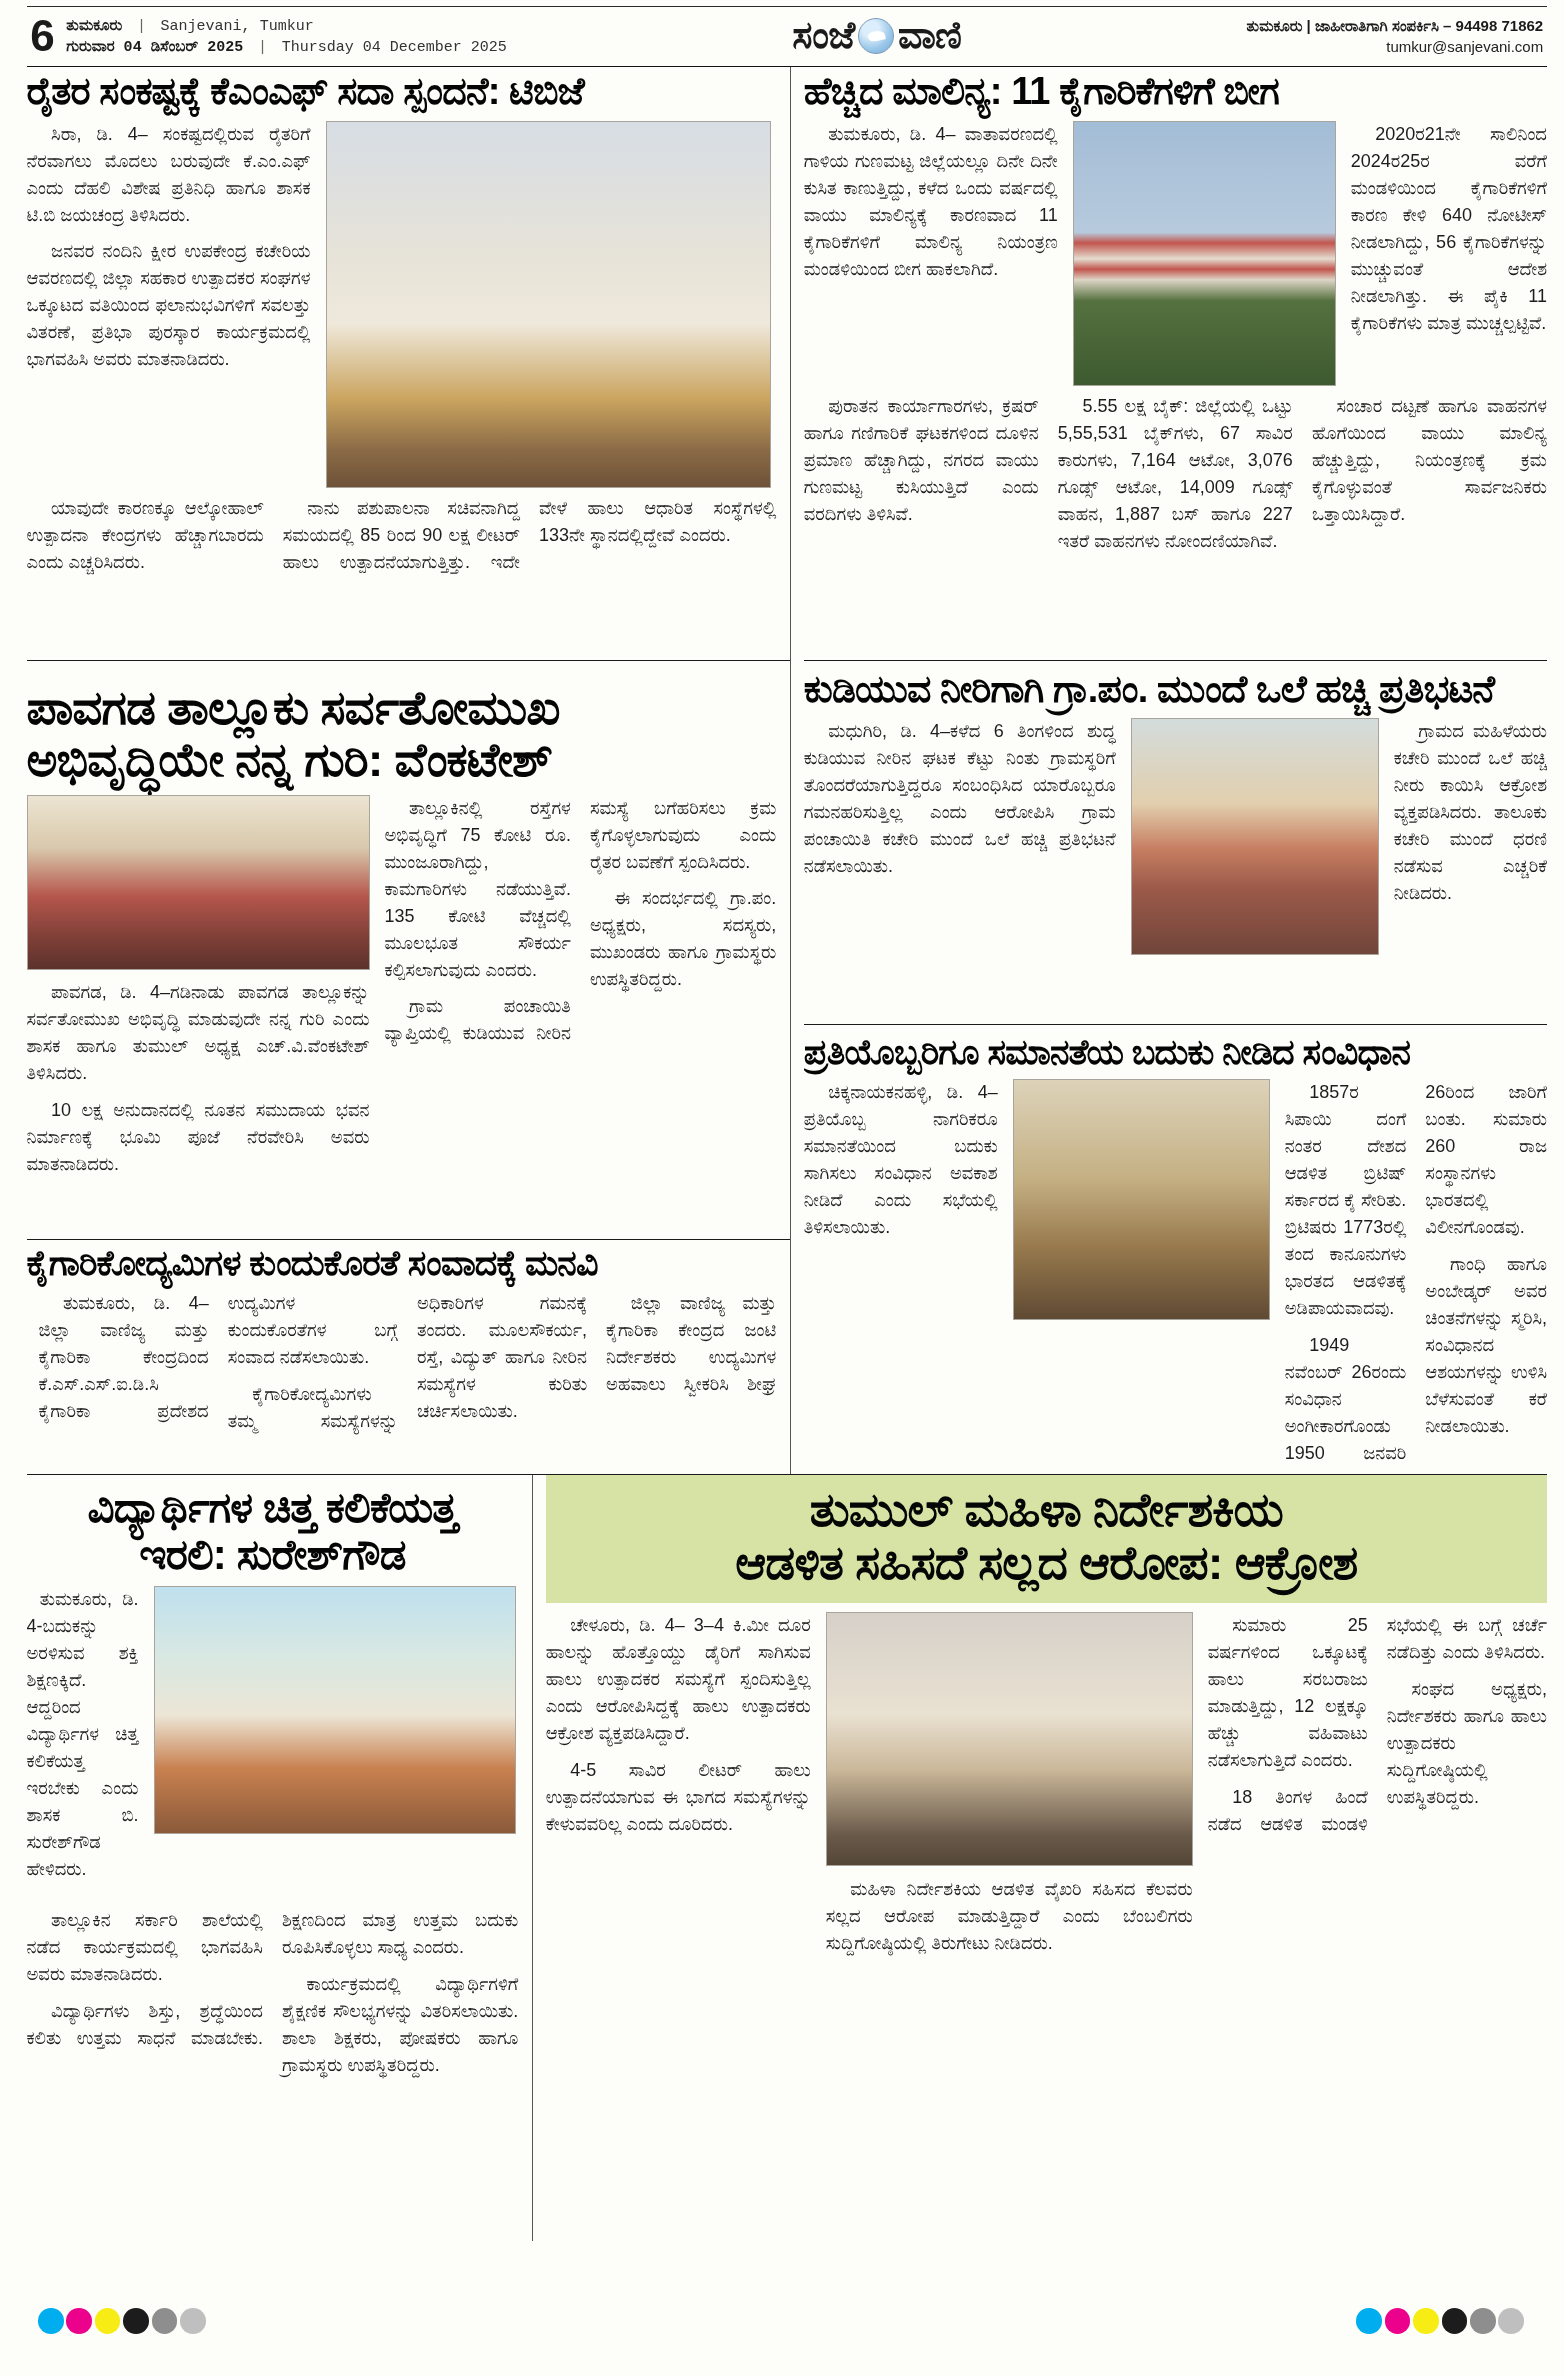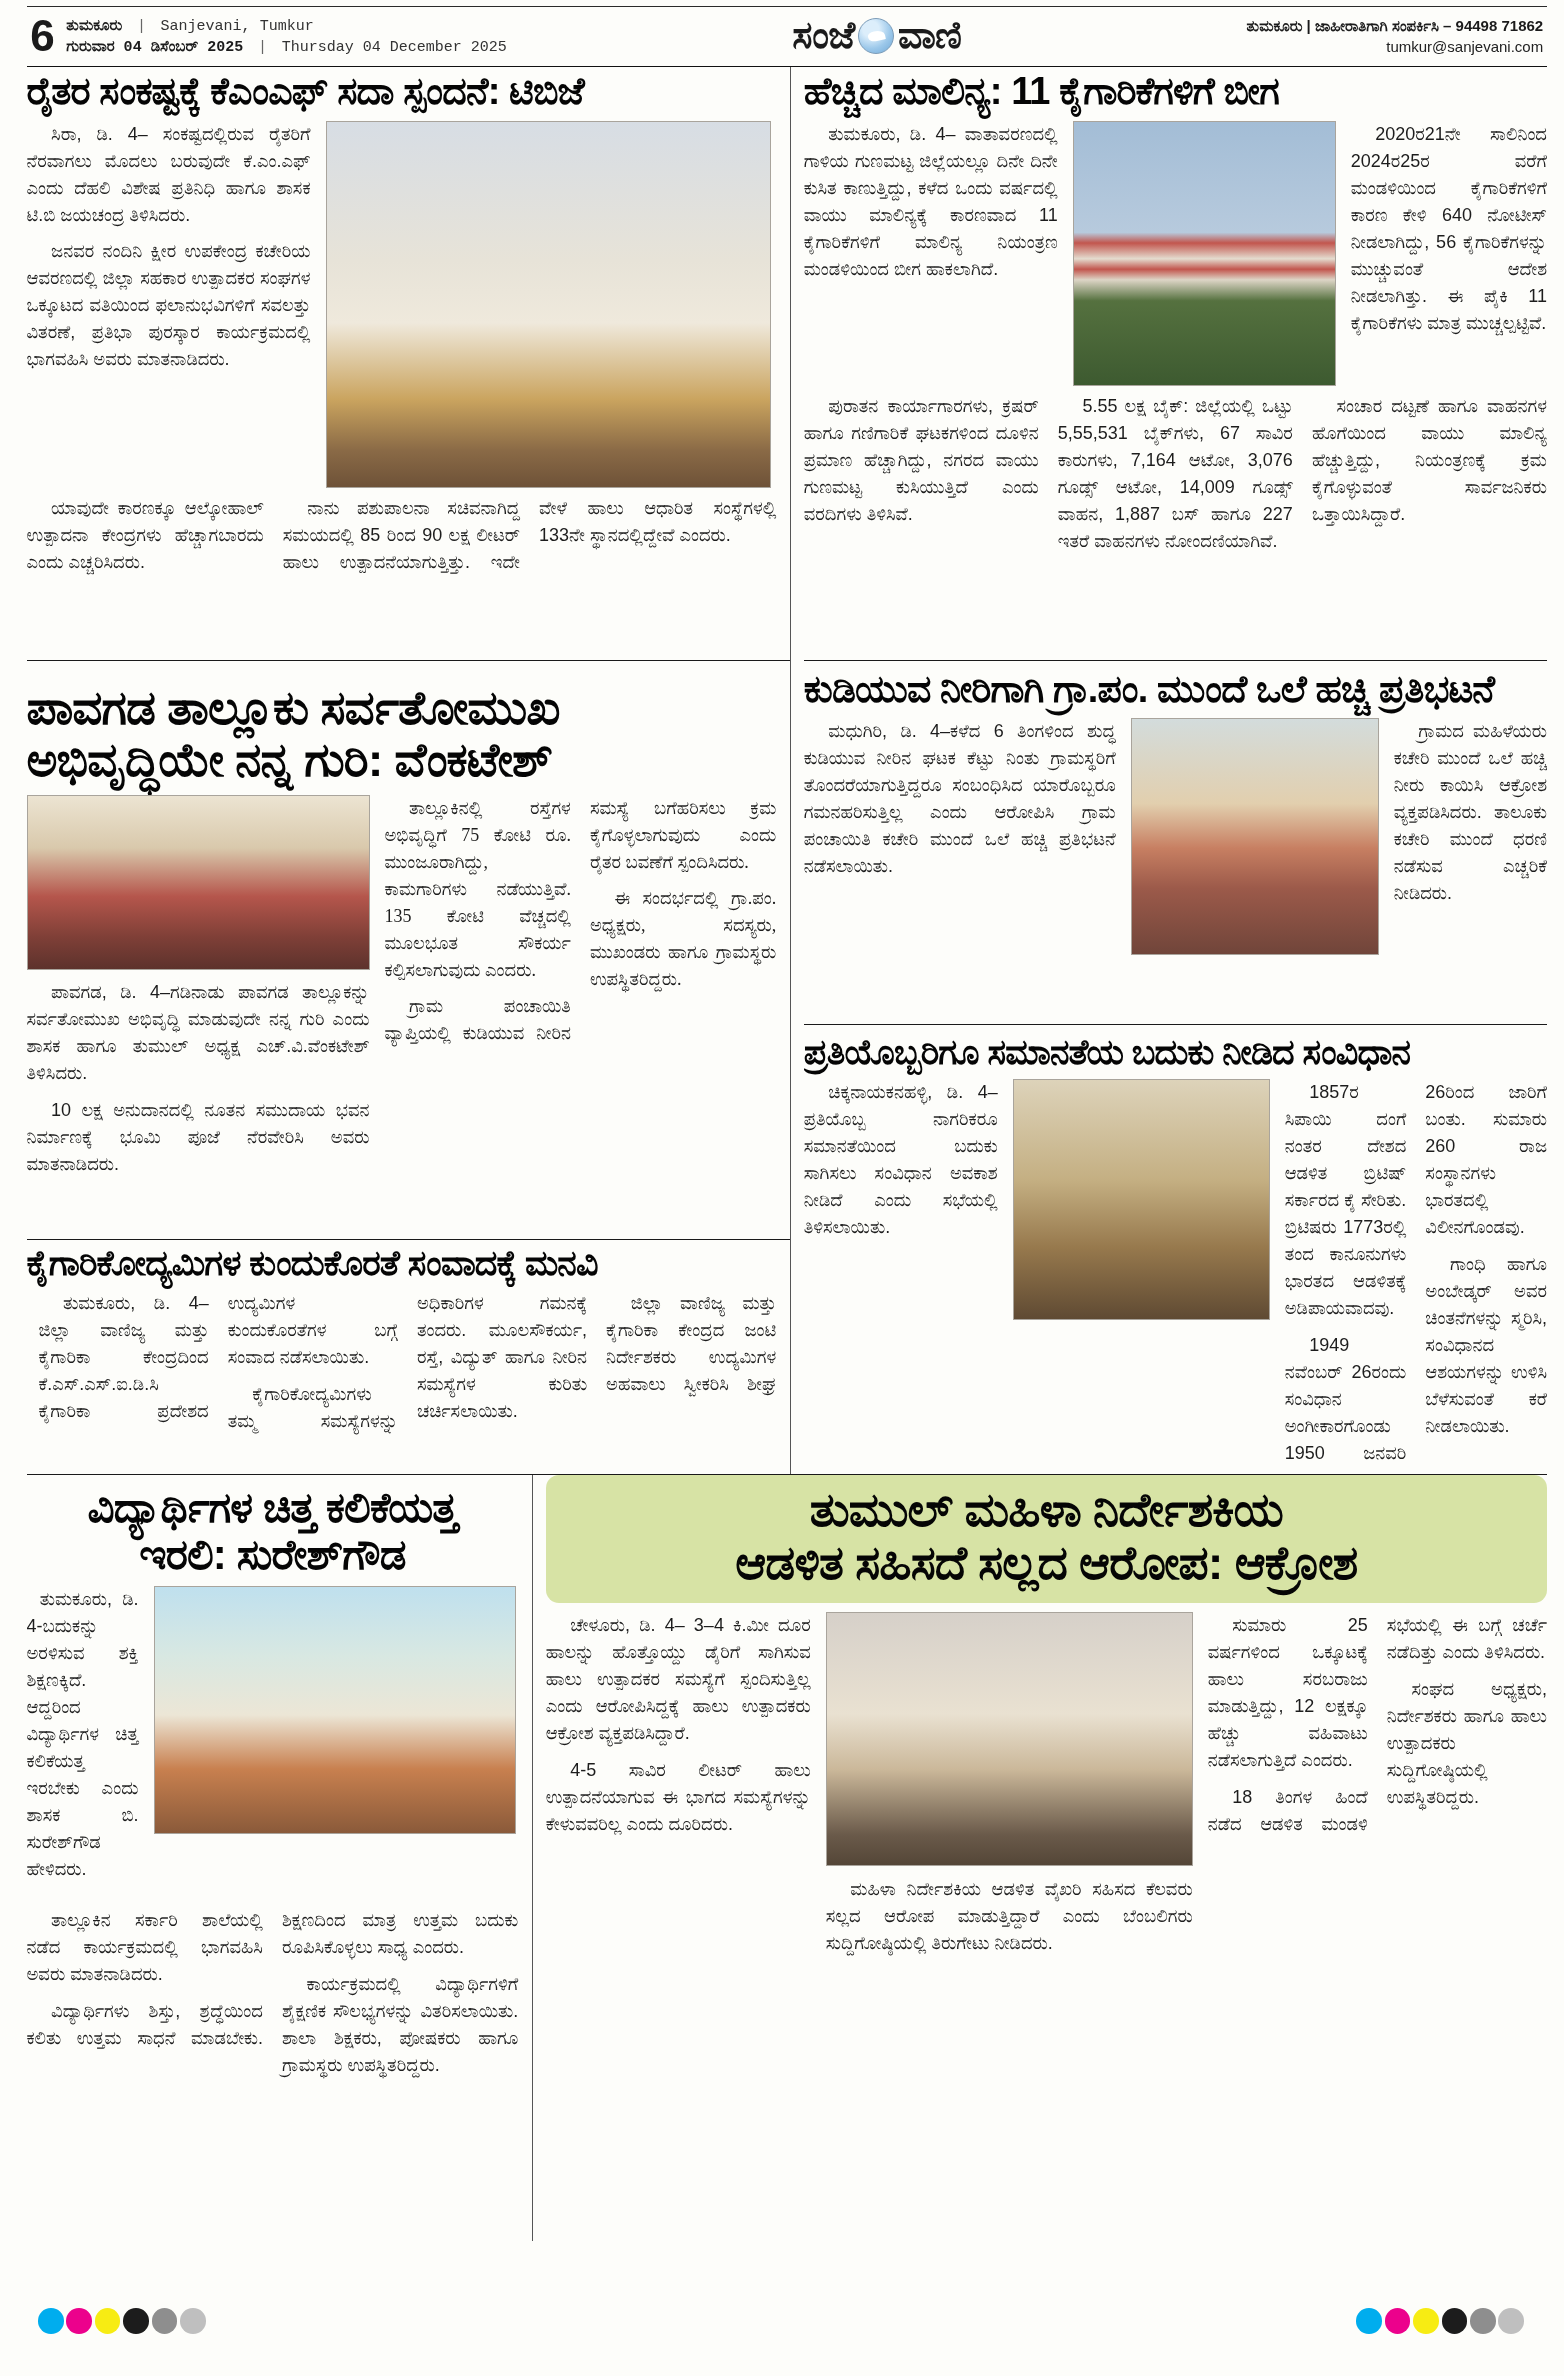--- a/index.html
+++ b/index.html
@@ -31,21 +31,21 @@
   .row{display:flex;width:100%;justify-content:flex-end;}
   .zoneL{border-right:0.9px solid #555;}
   .vpad{padding:0 13.2px 0 0;}
   .article{overflow:hidden;position:relative;}
   .hl{font-weight:800;color:#050505;letter-spacing:-0.9px;line-height:1.12;margin:3.8px 0 7.6px 0;}
   .hl.size-a{font-size:38px;}
   .hl.size-b{font-size:47px;}
   .hl.size-c{font-size:35px;}
   .hl.size-d{font-size:42px;text-align:center;}
   .hl.center{text-align:center;}
-  .band{background:#d7e3a5;padding:9.5px 5.7px 13.2px;margin:0 0 9.5px 0;border-radius:13px;}
+  .band{background:#d7e3a5;padding:9.5px 5.7px 13.2px;margin:0 0 9.5px 0;}
   .rule-top{border-top:1.9px solid #1a1a1a;}
   .body-txt p{margin:0 0 9.5px 0;font-size:18px;line-height:1.5;text-align:justify;
     color:#1d1d1d;text-indent:24.6px;}
   .cols-2{column-count:2;column-gap:19px;}
   .cols-3{column-count:3;column-gap:19px;}
   .cols-4{column-count:4;column-gap:19px;margin-left:12px;}
   .flexrow{display:flex;gap:15px;}
   .photo{background:#cfcac2;border:0.9px solid #a9a49c;flex:none;}
   
   .ph-kmf{background:linear-gradient(180deg,#d7dde4 0%,#e7e3d8 38%,#efe9dc 55%,#caa45f 76%,#8a6a46 90%,#6e5238 100%);}
@@ -137,21 +137,21 @@
         <h1 class="hl size-b" style="margin-top:21px;">
           <span style="display:block;">ಪಾವಗಡ ತಾಲ್ಲೂಕು ಸರ್ವತೋಮುಖ</span>
           <span style="display:block;">ಅಭಿವೃದ್ಧಿಯೇ ನನ್ನ ಗುರಿ: ವೆಂಕಟೇಶ್</span>
         </h1>
         <div class="flexrow body-txt">
           <div style="width:343px;">
             <div class="photo ph-dais" style="width:343px;height:175px;margin-bottom:9.5px;"></div>
             <p>ಪಾವಗಡ, ಡಿ. 4–ಗಡಿನಾಡು ಪಾವಗಡ ತಾಲ್ಲೂಕನ್ನು ಸರ್ವತೋಮುಖ ಅಭಿವೃದ್ಧಿ ಮಾಡುವುದೇ ನನ್ನ ಗುರಿ ಎಂದು ಶಾಸಕ ಹಾಗೂ ತುಮುಲ್ ಅಧ್ಯಕ್ಷ ಎಚ್.ವಿ.ವೆಂಕಟೇಶ್ ತಿಳಿಸಿದರು.</p>
             <p>10 ಲಕ್ಷ ಅನುದಾನದಲ್ಲಿ ನೂತನ ಸಮುದಾಯ ಭವನ ನಿರ್ಮಾಣಕ್ಕೆ ಭೂಮಿ ಪೂಜೆ ನೆರವೇರಿಸಿ ಅವರು ಮಾತನಾಡಿದರು.</p>
           </div>
-          <div class="cols-2" style="flex:1;font-family:Liberation Serif, serif;">
+          <div class="cols-2" style="flex:1;">
             <p>ತಾಲ್ಲೂಕಿನಲ್ಲಿ ರಸ್ತೆಗಳ ಅಭಿವೃದ್ಧಿಗೆ 75 ಕೋಟಿ ರೂ. ಮುಂಜೂರಾಗಿದ್ದು, ಕಾಮಗಾರಿಗಳು ನಡೆಯುತ್ತಿವೆ. 135 ಕೋಟಿ ವೆಚ್ಚದಲ್ಲಿ ಮೂಲಭೂತ ಸೌಕರ್ಯ ಕಲ್ಪಿಸಲಾಗುವುದು ಎಂದರು.</p>
             <p>ಗ್ರಾಮ ಪಂಚಾಯಿತಿ ವ್ಯಾಪ್ತಿಯಲ್ಲಿ ಕುಡಿಯುವ ನೀರಿನ ಸಮಸ್ಯೆ ಬಗೆಹರಿಸಲು ಕ್ರಮ ಕೈಗೊಳ್ಳಲಾಗುವುದು ಎಂದು ರೈತರ ಬವಣೆಗೆ ಸ್ಪಂದಿಸಿದರು.</p>
             <p>ಈ ಸಂದರ್ಭದಲ್ಲಿ ಗ್ರಾ.ಪಂ. ಅಧ್ಯಕ್ಷರು, ಸದಸ್ಯರು, ಮುಖಂಡರು ಹಾಗೂ ಗ್ರಾಮಸ್ಥರು ಉಪಸ್ಥಿತರಿದ್ದರು.</p>
           </div>
         </div>
       </section>
 
       <section class="article vpad rule-top" style="flex:1;">
         <h1 class="hl size-c">ಕೈಗಾರಿಕೋದ್ಯಮಿಗಳ ಕುಂದುಕೊರತೆ ಸಂವಾದಕ್ಕೆ ಮನವಿ</h1>
         <div class="cols-4 body-txt" style="height:161px;">

